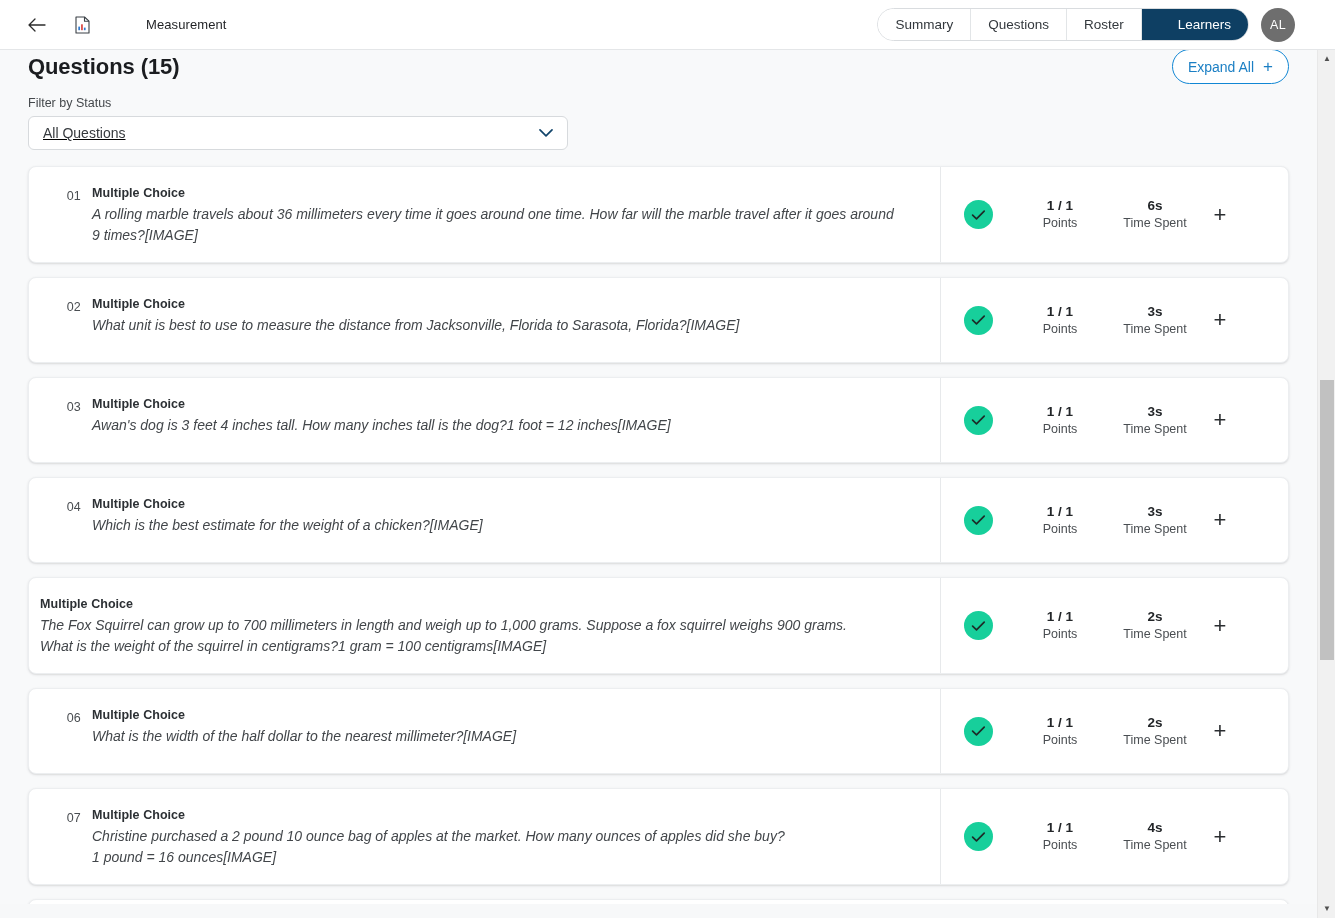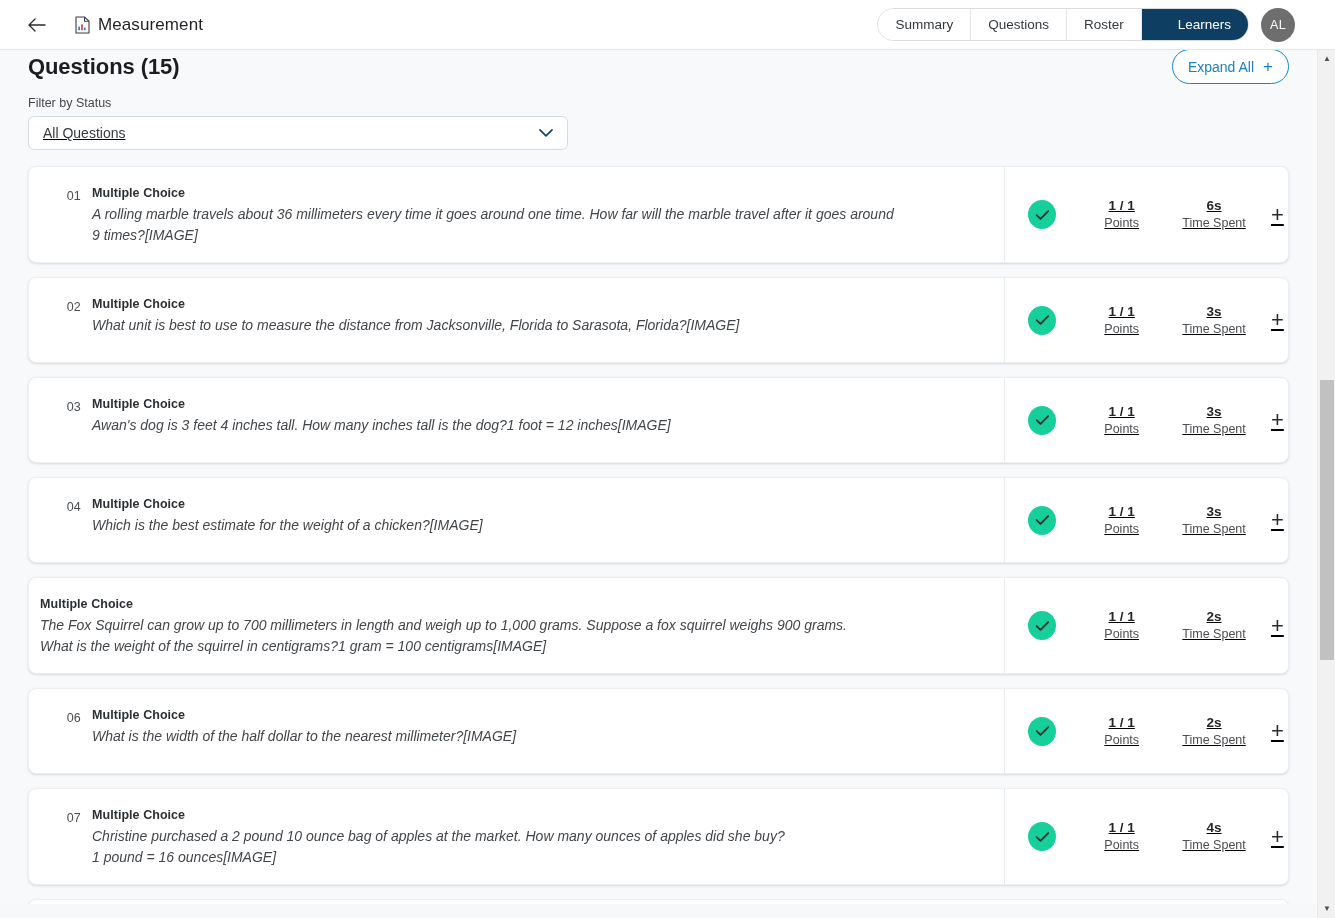--- a/index.html
+++ b/index.html
@@ -27,22 +27,22 @@
     display: flex; align-items: center; justify-content: center;
     color: #2b2b2b; font-size: 19px; line-height: 1;
     cursor: pointer; background: none; border: none; padding: 0;
   }
   .doc-title-wrap {
     display: flex; align-items: center; gap: 8px;
     margin-left: 25px;
   }
   .doc-icon { width: 15px; height: 18px; display: block; }
   .doc-title {
-    font-size: 17px; color: #1f2124; font-weight: 400;
-    letter-spacing: .1px; white-space: nowrap;
+    font-size: 13px; color: #1f2124; font-weight: 400;
+    letter-spacing: .1px; white-space: nowrap; margin-left: 48px;
   }
 
   .tabs {
     margin-left: auto; margin-right: 12px;
     display: flex; align-items: center;
     border: 1px solid #d9dcdf;
     border-radius: 19px;
     height: 33px;
     overflow: hidden;
     background: #fff;
@@ -150,25 +150,24 @@
     font-size: 12.5px; color: #2c3034; font-weight: 700;
     margin-bottom: 4px; letter-spacing: .05px;
   }
   .qtext {
     font-size: 14px; color: #42464a; line-height: 21px;
     white-space: pre-line;
     font-style: italic;
   }
   .qmeta {
     flex: 0 0 auto;
-    width: 284px;
+    width: 348px;
     display: flex; align-items: center;
     border-left: 1px solid #e7e9eb;
     position: relative;
-    text-decoration: underline;
   }
   .status-dot {
     width: 29px; height: 29px; border-radius: 50%;
     background: #17cf9b;
     display: flex; align-items: center; justify-content: center;
     margin-left: 23px;
   }
   .status-dot svg { display: block; }
   .stat {
     text-align: center;

